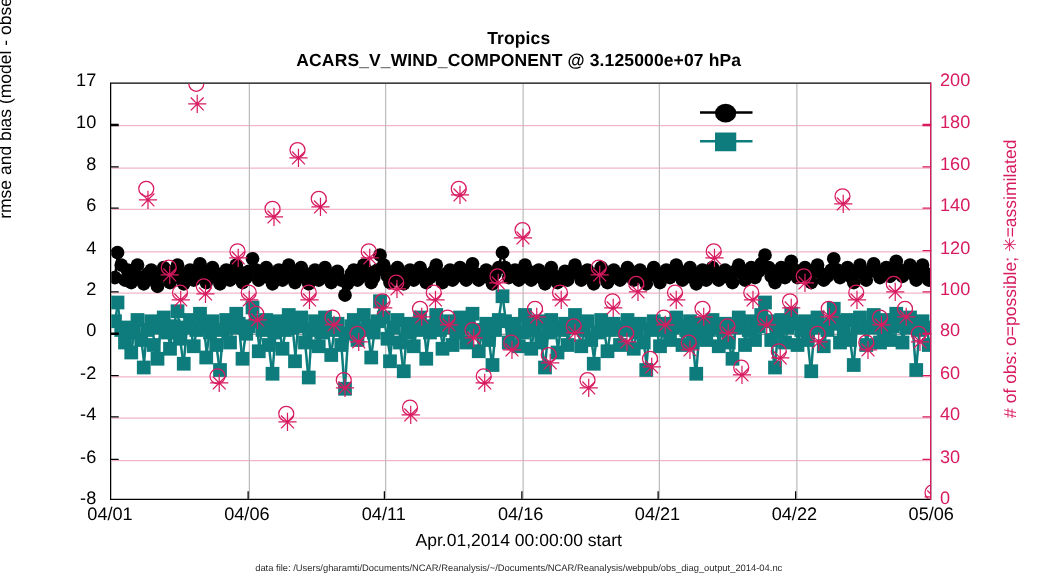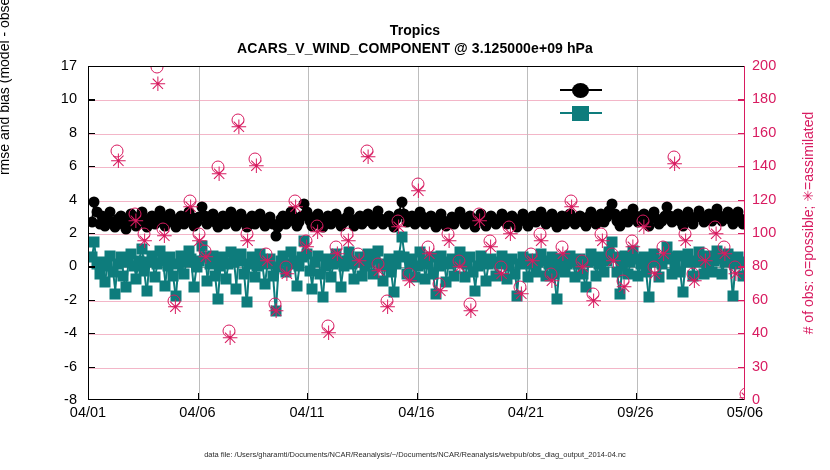--- a/index.html
+++ b/index.html
@@ -69,21 +69,21 @@
          border:1.7px solid #D81B60;box-sizing:border-box;}
   .obs-x{width:15px;height:15px;color:#D81B60;font-size:20px;line-height:15px;
          text-align:center;font-weight:bold;font-family:"DejaVu Sans",sans-serif;}
 </style>
 </head>
 <body>
 
 <div id="root">
 
   <div class="title1">Tropics</div>
-  <div class="title2">ACARS_V_WIND_COMPONENT @ 3.125000e+09 hPa</div>
+  <div class="title2">ACARS_V_WIND_COMPONENT @ 3.125000e+07 hPa</div>
 
   <div id="plot">
     <div id="clip">
         <div class="hgrid" style="top: 33.4px;"></div>
         <div class="hgrid" style="top: 66.8px;"></div>
         <div class="hgrid" style="top: 100.2px;"></div>
         <div class="hgrid" style="top: 133.6px;"></div>
         <div class="hgrid" style="top: 167px;"></div>
         <div class="hgrid" style="top: 200.4px;"></div>
         <div class="hgrid" style="top: 233.8px;"></div>
@@ -1214,20 +1214,21 @@
         <div class="mk obs-x" style="left: 646.05px; top: 207.08px;">✳</div>
         <div class="mk obs-x" style="left: 657px; top: 330.66px;">✳</div>
       </div>
     <div class="rightspine"></div>
   </div>
 
   <div id="axis-layer"></div>
 
   <div class="ylabelL">rmse and bias (model - observation)</div>
   <div class="ylabelR"># of obs: o=possible; ✳=assimilated</div>
+  <div class="xlabel">Apr.01,2014 00:00:00 start</div>
   <div class="footer">data file: /Users/gharamti/Documents/NCAR/Reanalysis/~/Documents/NCAR/Reanalysis/webpub/obs_diag_output_2014-04.nc</div>
 
   <div id="legend">
     <div class="legrow">
       <span class="legline">
         <i style="background:#000"></i>
           <b style="background:#000;border-radius:50%"></b>
       </span>
     </div>
     <div class="legrow">
@@ -1280,16 +1281,16 @@
     <div class="ytickR" style="top: 400px;">0</div>
     <div class="xtick" style="left: 88px;">04/01</div>
     <div class="xtick" style="left: 197.5px;">04/06</div>
     <div class="xtickmark" style="left: 197.5px;"></div>
     <div class="xtick" style="left: 307px;">04/11</div>
     <div class="xtickmark" style="left: 307px;"></div>
     <div class="xtick" style="left: 416.5px;">04/16</div>
     <div class="xtickmark" style="left: 416.5px;"></div>
     <div class="xtick" style="left: 526px;">04/21</div>
     <div class="xtickmark" style="left: 526px;"></div>
-    <div class="xtick" style="left: 635.5px;">09/26</div>
+    <div class="xtick" style="left: 635.5px;">04/22</div>
     <div class="xtickmark" style="left: 635.5px;"></div>
     <div class="xtick" style="left: 745px;">05/06</div>
   </div>
 
 </body></html>

